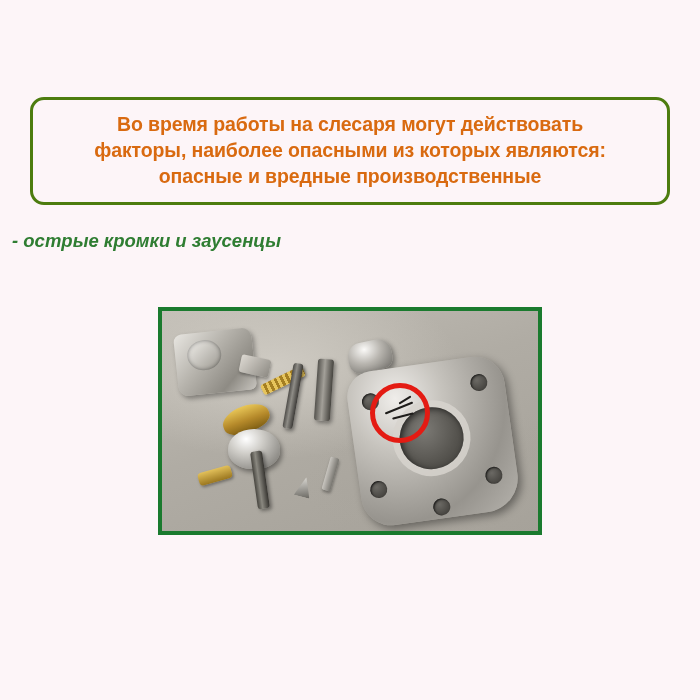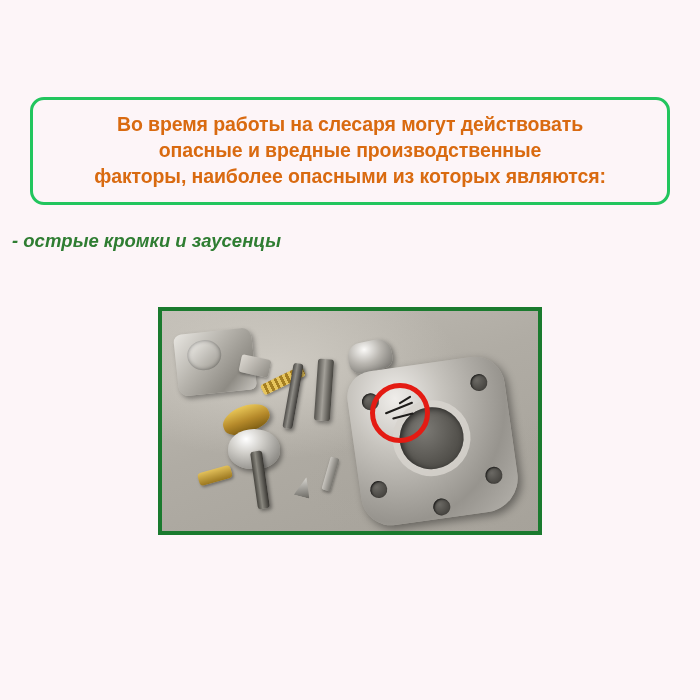--- a/index.html
+++ b/index.html
@@ -21,21 +21,21 @@
   }
 
   
   .callout {
     position: absolute;
     left: 30px;
     top: 97px;
     width: 640px;
     height: 108px;
     box-sizing: border-box;
-    border: 3px solid #22c55e;
+    border: 3px solid #4d7c0f;
     border-radius: 14px;
     background: #fdf5f8;
     display: flex;
     align-items: center;
     justify-content: center;
   }
   .callout-text {
     color: #d96a10;
     font-weight: bold;
     font-size: 19.5px;
@@ -247,22 +247,22 @@
   }
 </style>
 </head>
 <body>
 
 <div class="slide">
 
   <div class="callout">
     <div class="callout-text">
       <span class="ln">Во время работы на слесаря могут действовать</span>
+      <span class="ln">факторы, наиболее опасными из которых являются:</span>
       <span class="ln">опасные и вредные производственные</span>
-      <span class="ln">факторы, наиболее опасными из которых являются:</span>
     </div>
   </div>
 
   <div class="subtitle">
     <span class="ln">- острые кромки и заусенцы</span>
   </div>
 
   <div class="photo-frame">
     <div class="photo">
 

